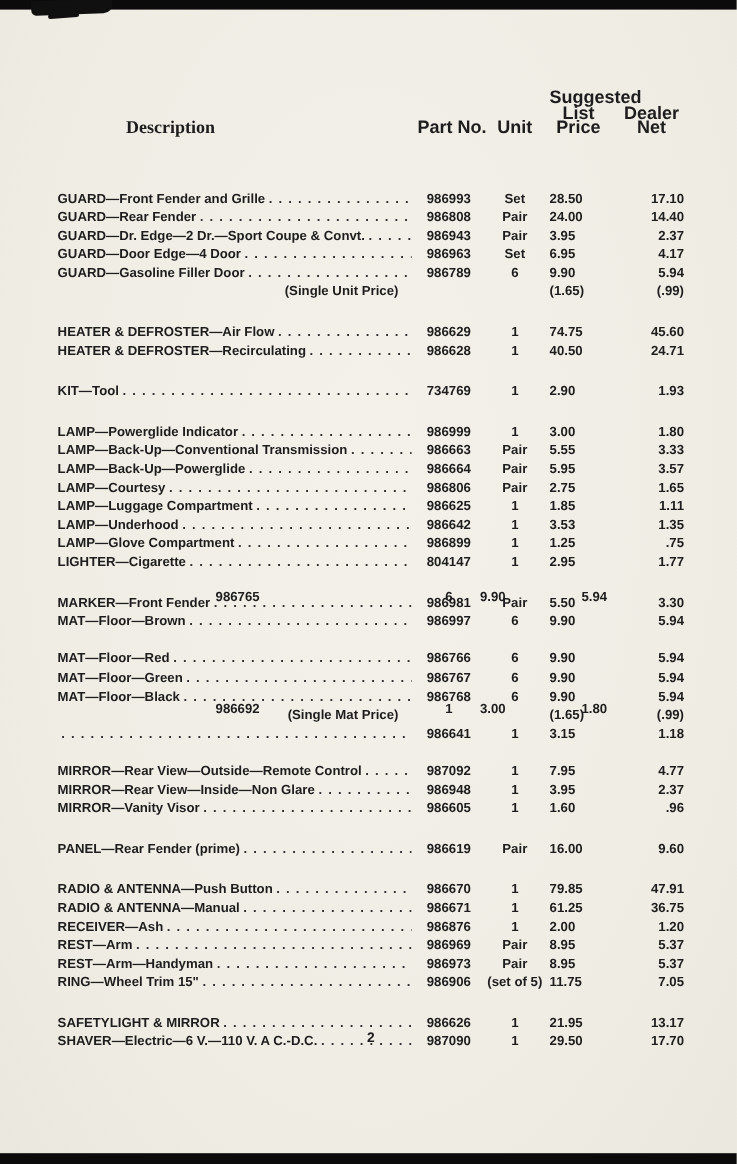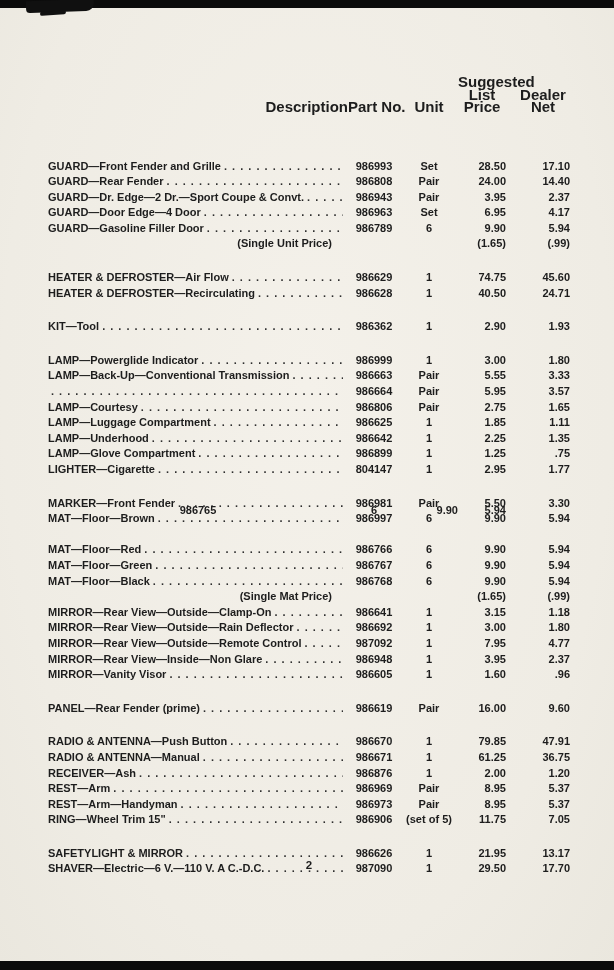--- a/index.html
+++ b/index.html
@@ -20,33 +20,33 @@
   .blob.b1{left:26px;top:0;width:68px;height:12px;border-radius:0 0 8px 4px;transform:rotate(-2deg);}
   .blob.b2{left:40px;top:11px;width:26px;height:4px;border-radius:2px;transform:rotate(-4deg);}
   .smudge{position:absolute;left:140px;top:66px;width:90px;height:3px;color:#b9b4a8;font-size:9px;letter-spacing:2px;overflow:hidden;}
 
   .content{position:absolute;top:76px;left:48px;width:522px;}
 
   .grid-row{display:grid;grid-template-columns:300px 52px 58px 48px 64px;}
 
   .hrow{align-items:end;margin-bottom:9px;}
   .hcell{font-size:15px;line-height:12.5px;text-align:center;white-space:nowrap;}
-  .hcell.hdesc{text-align:right;padding-left:57px;}
+  .hcell.hdesc{text-align:left;padding-left:57px;font-family:Liberation Serif, serif;}
   .hcell.hnet{padding-left:10px;}
 
   .section{margin-bottom:18px;}
   .row{height:15.6px;align-items:baseline;font-size:11px;line-height:15.6px;}
   .cell{white-space:nowrap;}
   .cell.desc{display:flex;align-items:baseline;overflow:hidden;padding-right:4px;margin-top:36px;}
   .desc-text{flex:0 0 auto;}
   .dots{flex:1 1 auto;overflow:hidden;margin:0 1px 0 3px;color:#2e2e2e;}
   .dots::after{content:". . . . . . . . . . . . . . . . . . . . . . . . . . . . . . . . . . . . . . . . . . . . . . . . . . . . . . . .";letter-spacing:1px;}
   .cell.part{text-align:center;}
   .cell.unit{text-align:center;}
-  .cell.list{text-align:right;margin-top:12px;}
+  .cell.list{text-align:left;}
   .cell.net{text-align:right;}
   .row.note .cell.desc{justify-content:flex-end;padding-right:16px;}
 
   .page-number{margin-top:18px;text-align:center;font-size:11.5px;}
 </style>
 </head>
 <body>
 
 <div class="page">
   <div class="bar top"></div>
@@ -160,21 +160,21 @@
             <div class="cell list">40.50</div>
             <div class="cell net">24.71</div>
           </div>
         </div>
         <div class="section">
           <div class="grid-row row">
             <div class="cell desc">
               <span class="desc-text">KIT—Tool</span>
               <span class="dots"></span>
             </div>
-            <div class="cell part">986362</div>
+            <div class="cell part">734769</div>
             <div class="cell unit">1</div>
             <div class="cell list">2.90</div>
             <div class="cell net">1.93</div>
           </div>
         </div>
         <div class="section">
           <div class="grid-row row">
             <div class="cell desc">
               <span class="desc-text">LAMP—Powerglide Indicator</span>
               <span class="dots"></span>
@@ -189,20 +189,21 @@
               <span class="desc-text">LAMP—Back-Up—Conventional Transmission</span>
               <span class="dots"></span>
             </div>
             <div class="cell part">986663</div>
             <div class="cell unit">Pair</div>
             <div class="cell list">5.55</div>
             <div class="cell net">3.33</div>
           </div>
           <div class="grid-row row">
             <div class="cell desc">
+              <span class="desc-text">LAMP—Back-Up—Powerglide</span>
               <span class="dots"></span>
             </div>
             <div class="cell part">986664</div>
             <div class="cell unit">Pair</div>
             <div class="cell list">5.95</div>
             <div class="cell net">3.57</div>
           </div>
           <div class="grid-row row">
             <div class="cell desc">
               <span class="desc-text">LAMP—Courtesy</span>
@@ -223,21 +224,21 @@
             <div class="cell list">1.85</div>
             <div class="cell net">1.11</div>
           </div>
           <div class="grid-row row">
             <div class="cell desc">
               <span class="desc-text">LAMP—Underhood</span>
               <span class="dots"></span>
             </div>
             <div class="cell part">986642</div>
             <div class="cell unit">1</div>
-            <div class="cell list">2.25</div>
+            <div class="cell list">3.53</div>
             <div class="cell net">1.35</div>
           </div>
           <div class="grid-row row">
             <div class="cell desc">
               <span class="desc-text">LAMP—Glove Compartment</span>
               <span class="dots"></span>
             </div>
             <div class="cell part">986899</div>
             <div class="cell unit">1</div>
             <div class="cell list">1.25</div>
@@ -315,33 +316,28 @@
             <div class="cell desc">
               <span class="desc-text">(Single Mat Price)</span>
             </div>
             <div class="cell part"></div>
             <div class="cell unit"></div>
             <div class="cell list">(1.65)</div>
             <div class="cell net">(.99)</div>
           </div>
           <div class="grid-row row">
             <div class="cell desc">
-              <span class="desc-text">MIRROR—Rear View—Outside—Clamp-On</span>
               <span class="dots"></span>
             </div>
             <div class="cell part">986641</div>
             <div class="cell unit">1</div>
             <div class="cell list">3.15</div>
             <div class="cell net">1.18</div>
           </div>
           <div class="grid-row row">
-            <div class="cell desc">
-              <span class="desc-text">MIRROR—Rear View—Outside—Rain Deflector</span>
-              <span class="dots"></span>
-            </div>
             <div class="cell part">986692</div>
             <div class="cell unit">1</div>
             <div class="cell list">3.00</div>
             <div class="cell net">1.80</div>
           </div>
           <div class="grid-row row">
             <div class="cell desc">
               <span class="desc-text">MIRROR—Rear View—Outside—Remote Control</span>
               <span class="dots"></span>
             </div>

